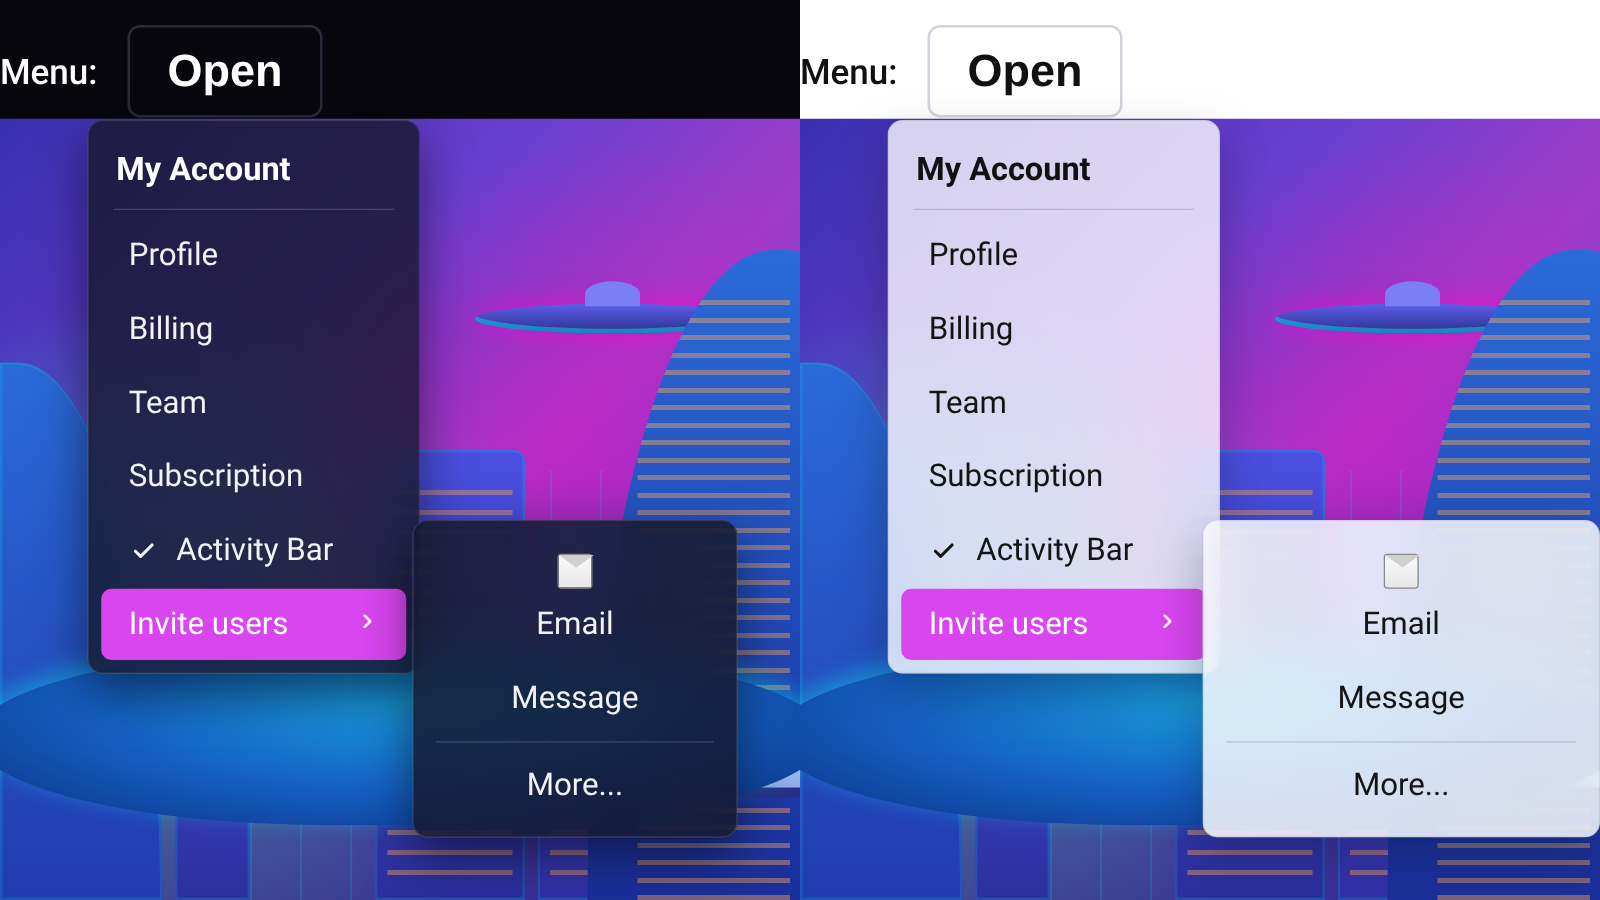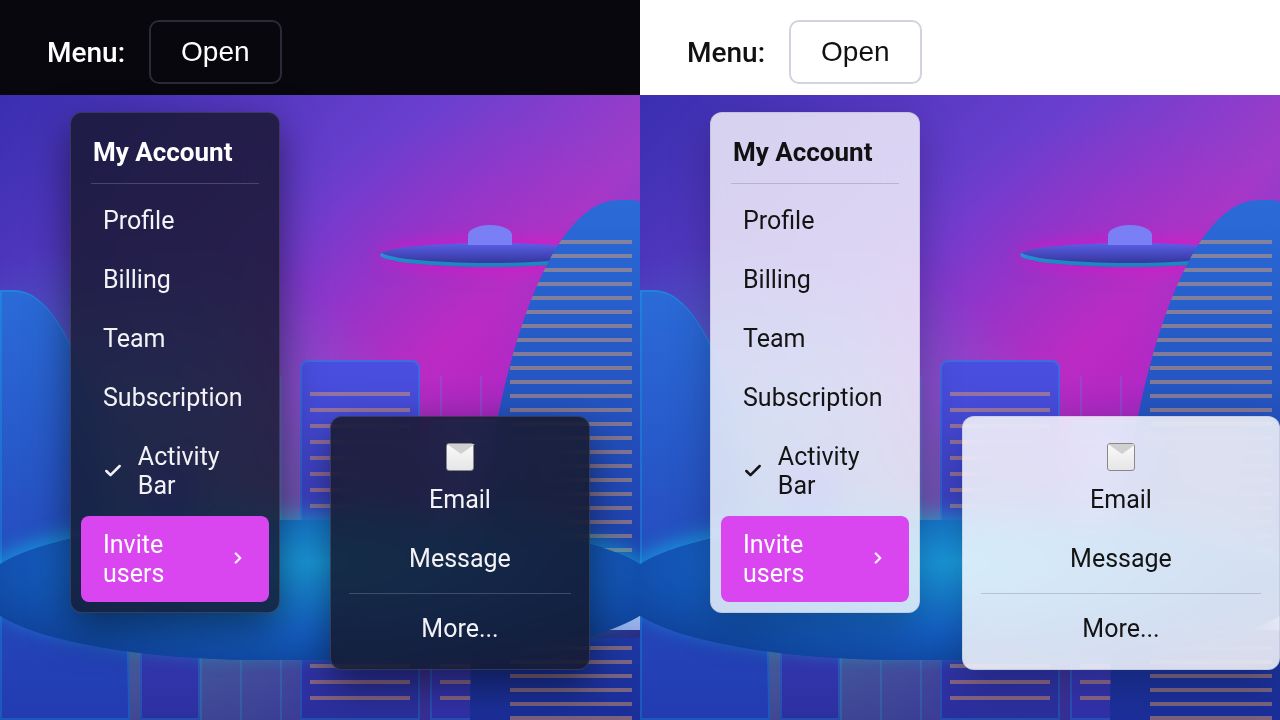--- a/index.html
+++ b/index.html
@@ -1,31 +1,31 @@
 <!DOCTYPE html>
 <html><head>
 <meta charset="utf-8">
 <style>
   * { box-sizing: border-box; margin: 0; padding: 0; }
   html, body { width: 1280px; height: 720px; overflow: hidden; font-family: -apple-system, BlinkMacSystemFont, "Segoe UI", Roboto, sans-serif; }
   body { display: flex; }
 
-  .panel { width: 640px; height: 720px; position: relative; padding-left: 47px; }
+  .panel { width: 640px; height: 720px; position: relative; }
   .panel-dark { background: #07070d; }
   .panel-light { background: #ffffff; }
 
   .header { display: flex; align-items: center; gap: 24px; padding: 20px 0 20px 0; font-size: 28px; position: relative; z-index: 5; }
   .panel-dark .header { color: #ffffff; }
   .panel-light .header { color: #111111; }
 
   .menu-label { font-weight: 500; }
 
   .open-btn {
-    font-size: 28px;
-    font-weight: 400;
+    font-size: 36px;
+    font-weight: 700;
     padding: 14px 30px;
     border-radius: 10px;
     background: transparent;
     cursor: pointer;
   }
   .panel-dark .open-btn { border: 2px solid #2a2a38; color: #ffffff; }
   .panel-light .open-btn { border: 2px solid #d0d5dd; color: #111111; }
 
   
   .citybg {
@@ -65,23 +65,23 @@
   .platform{position:absolute;bottom:60px;left:-20px;right:-20px;height:140px;border-radius:50%/60%;background:radial-gradient(ellipse at 50% 30%,#1a9ddf 0%,#1560c4 50%,#0b2f80 100%);box-shadow:0 -6px 20px rgba(0,255,255,.4);}
   
   
   .tower-r{position:absolute;right:-10px;bottom:0;width:180px;height:520px;border-radius:160px 20px 0 0/560px 20px 0 0;background:linear-gradient(180deg,#2a6bd8,#1b2e9a);overflow:hidden;}
   .tower-r::after{content:"";position:absolute;inset:40px 18px 0 40px;background:repeating-linear-gradient(0deg,rgba(255,170,90,.7) 0 4px,transparent 4px 14px);opacity:.6;}
   .monorail{position:absolute;bottom:90px;left:30%;right:-20px;height:60px;border-radius:40px 0 0 40px;background:linear-gradient(180deg,#cfd8ff,#9aa6e6);box-shadow:0 8px 0 #2a2f88;}
   
   
   .menu {
     position: absolute;
-    top: 112px;
+    top: 96px;
     left: 70px;
-    width: 210px;
+    width: 266px;
     border-radius: 12px;
     padding: 10px 0 8px;
     backdrop-filter: blur(18px);
     -webkit-backdrop-filter: blur(18px);
     z-index: 10;
   }
   .panel-dark .menu { background: rgba(20,22,40,0.78); border: 1px solid rgba(255,255,255,0.12); box-shadow: 0 16px 40px rgba(0,0,0,.5);}
   .panel-light .menu { background: rgba(255,255,255,0.78); border: 1px solid rgba(0,0,0,0.08); box-shadow: 0 16px 40px rgba(0,0,0,.25);}
 
   .menu-title {

